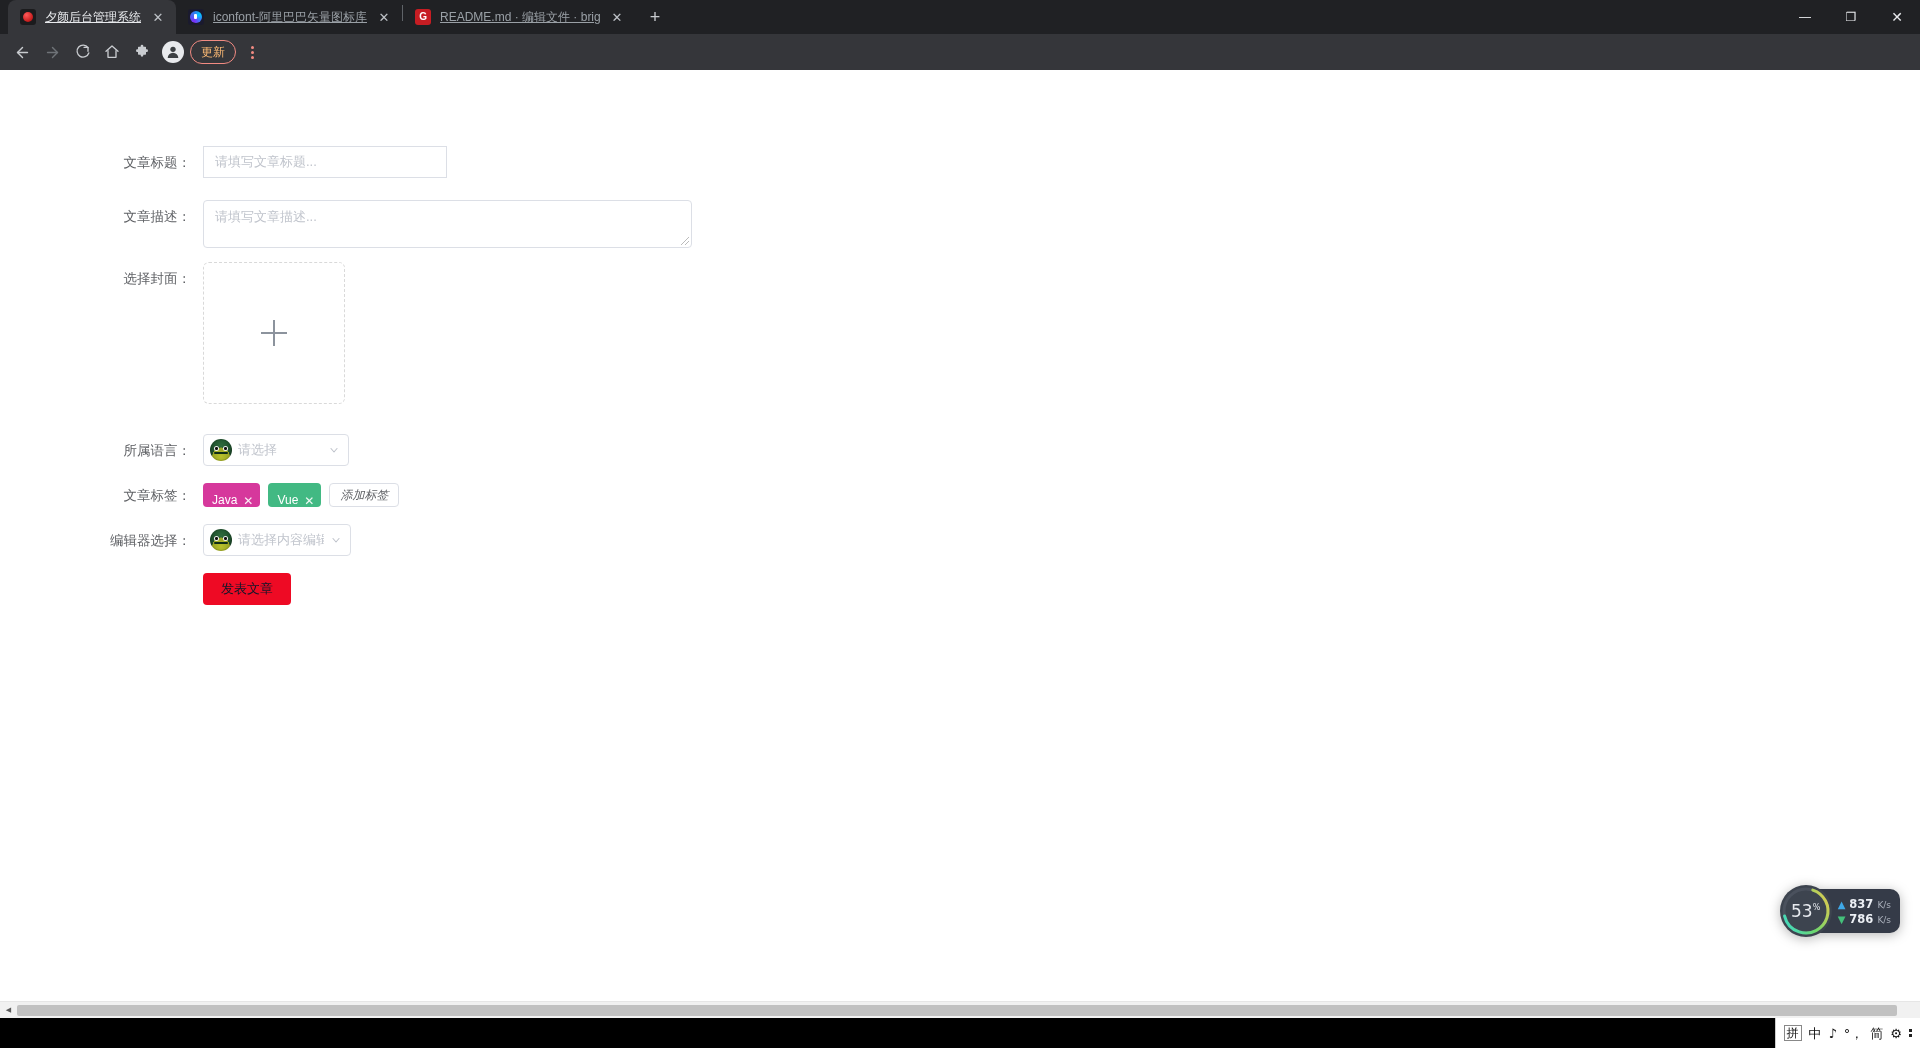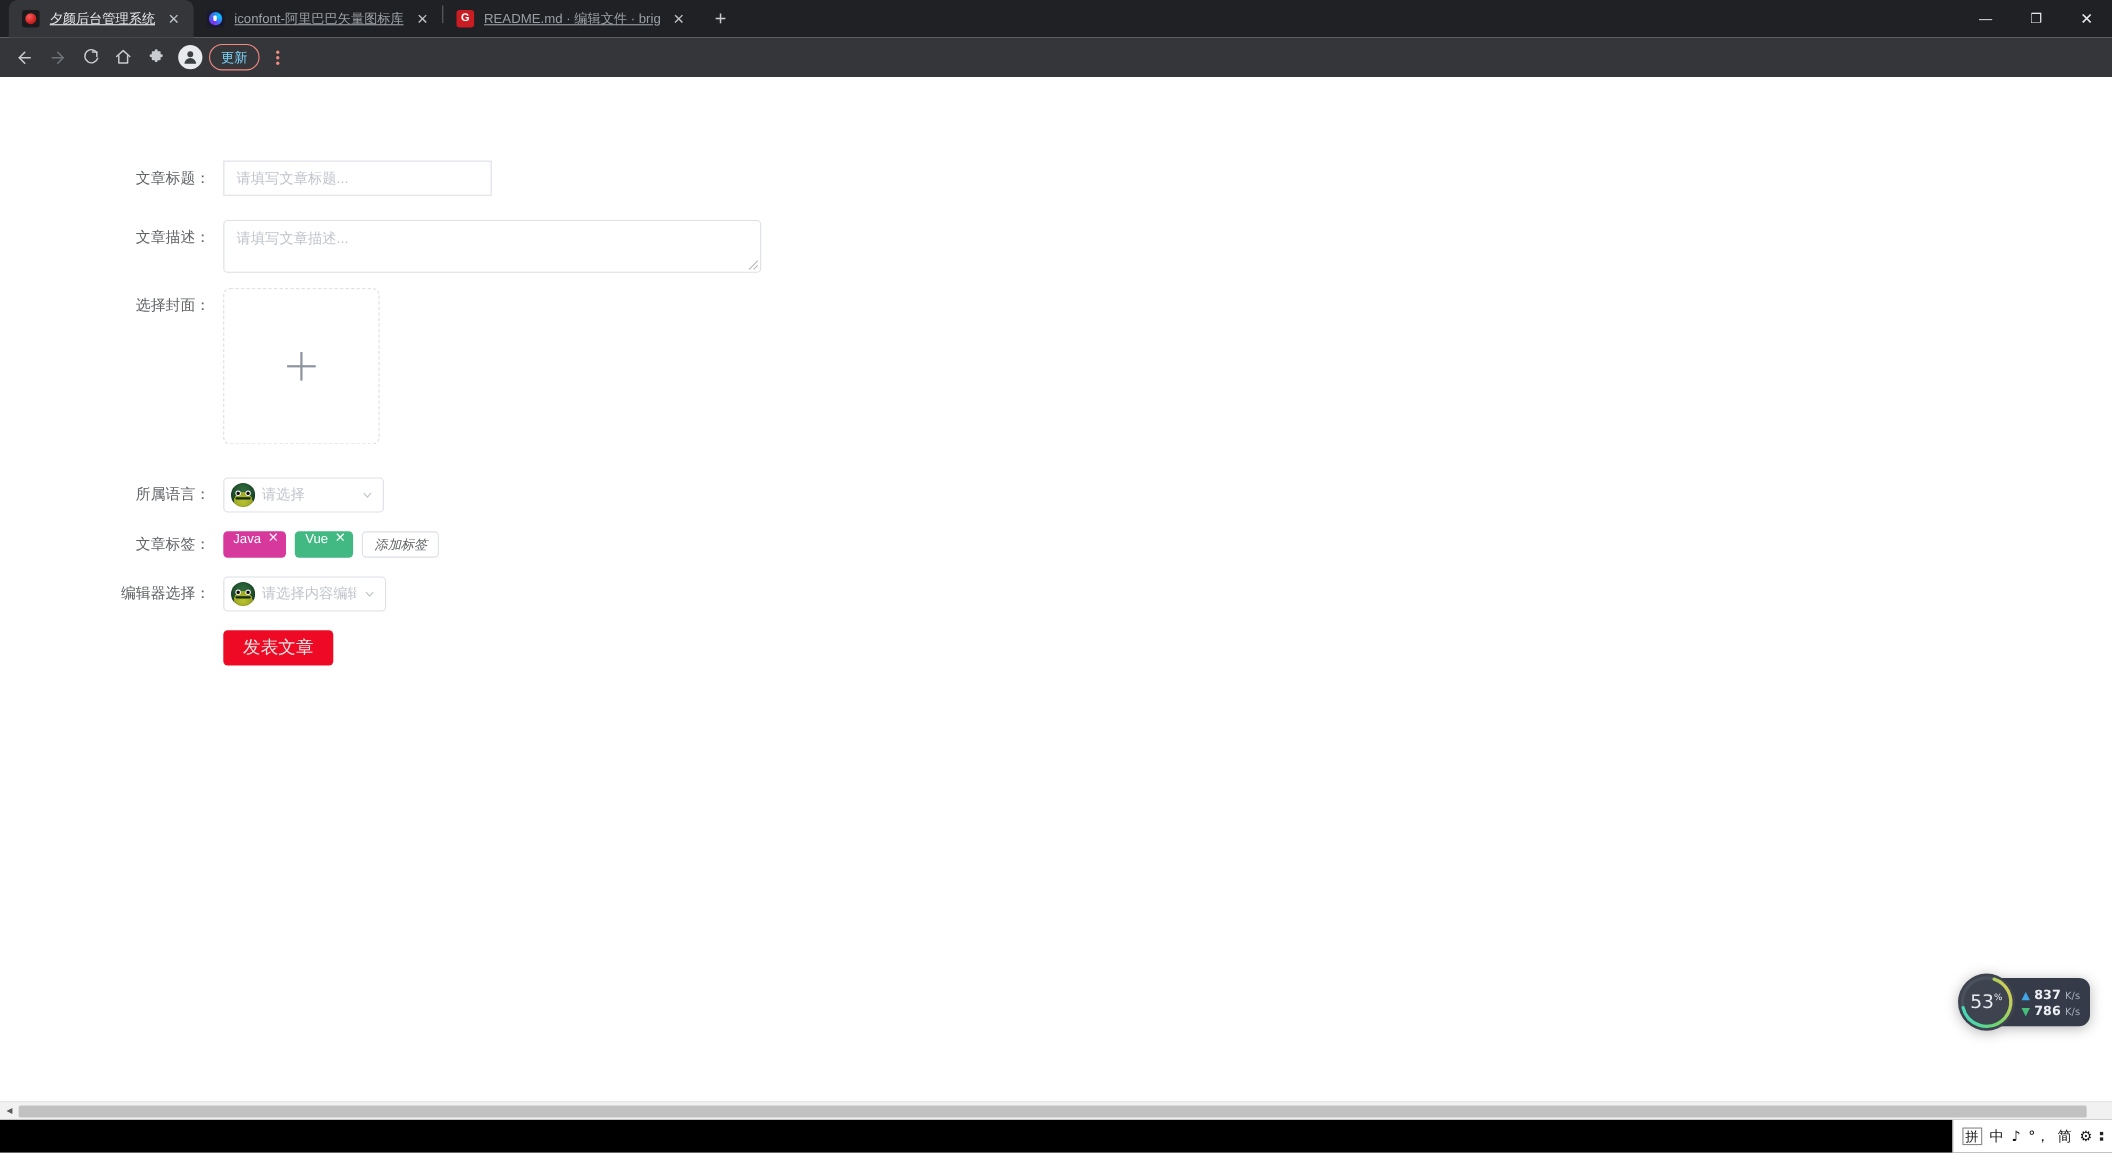--- a/index.html
+++ b/index.html
@@ -154,21 +154,21 @@
   .profile-avatar {
     width: 22px; height: 22px; border-radius: 50%;
     background: #e8eaed;
     display: flex; align-items: center; justify-content: center;
     flex: none;
     margin: 0 4px;
   }
   .update-btn {
     height: 24px;
     border: 1px solid #f28b82;
-    color: #7dd3fc;
+    color: #fdba74;
     border-radius: 12px;
     font-size: 12px;
     display: flex; align-items: center;
     padding: 0 10px;
     flex: none;
     white-space: nowrap;
   }
   .kebab {
     width: 24px; height: 28px; flex: none;
     display: flex; flex-direction: column; align-items: center; justify-content: center;
@@ -310,21 +310,21 @@
     white-space: nowrap;
     overflow: hidden;
   }
   .caret { color: #c0c4cc; flex: none; display: flex; }
 
   .tags-row { display: flex; align-items: center; gap: 8px; }
   .el-tag {
     height: 24px;
     border-radius: 4px;
     display: flex;
-    align-items: flex-start;
+    align-items: flex-end;
     gap: 6px;
     padding: 0 7px 0 9px;
     color: #fff;
     font-size: 12px;
     font-family: "Liberation Sans", sans-serif;
   }
   .el-tag .tag-close {
     font-size: 12px;
     line-height: 1;
     color: rgba(255,255,255,.92);
@@ -338,24 +338,24 @@
     font-size: 12px;
     display: flex;
     align-items: center;
     padding: 0 10px;
     font-style: italic;
   }
 
   .publish-btn {
     height: 32px;
     background: #ee0a24;
-    color: #e5e5e5;
+    color: #0f172a;
     border: none;
     border-radius: 4px;
-    font-size: 16px;
+    font-size: 13px;
     padding: 0 18px;
     display: flex;
     align-items: center;
     justify-content: center;
     font-family: Liberation Mono, monospace;
   }
 
   
   .netspeed {
     position: absolute;

